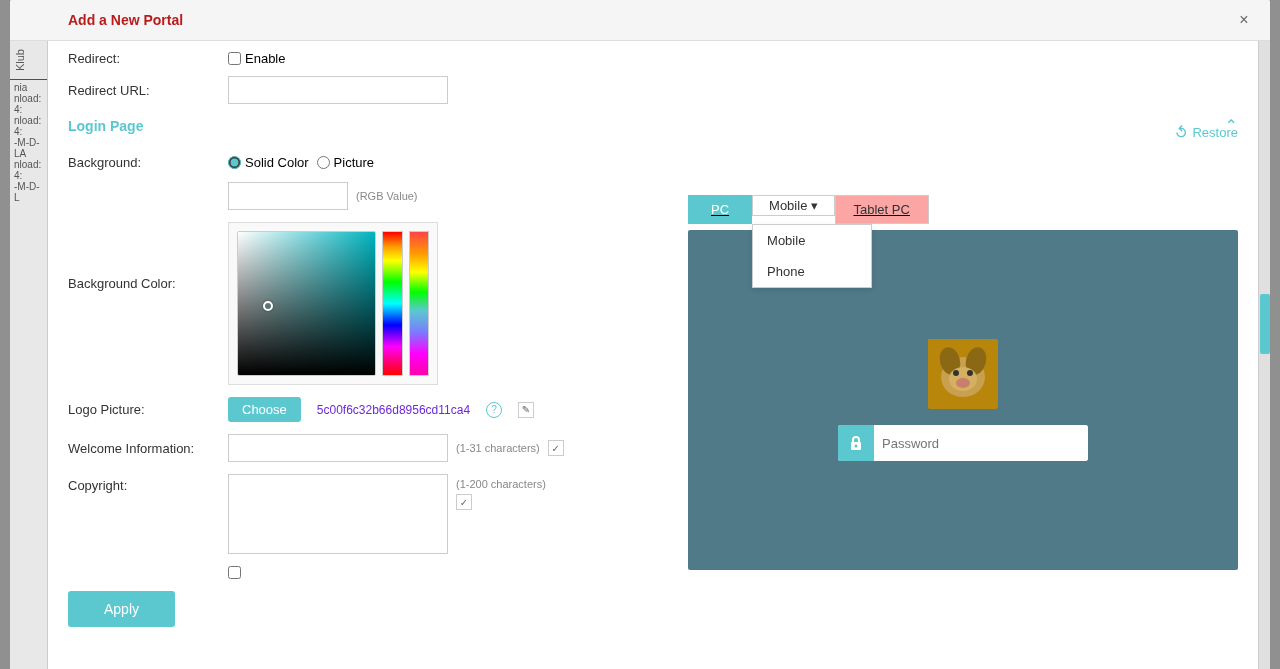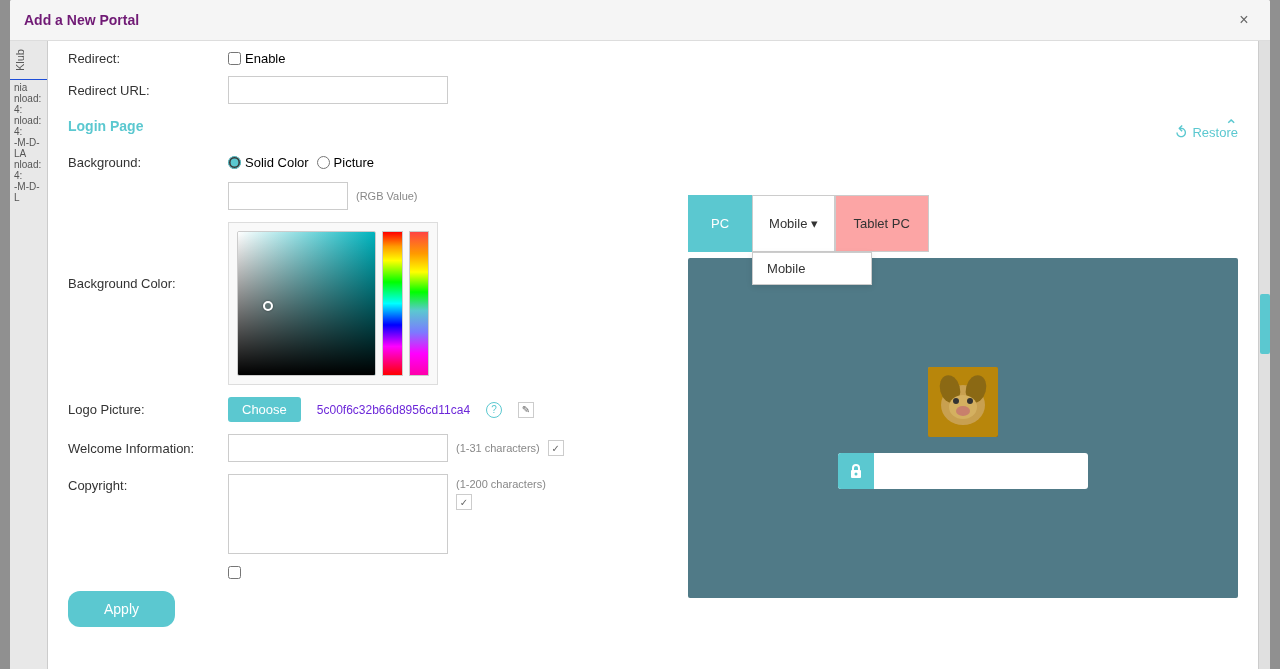--- a/index.html
+++ b/index.html
@@ -33,21 +33,22 @@
       padding: 8px 14px;
       border-bottom: 1px solid #ddd;
       display: flex;
       align-items: center;
       justify-content: space-between;
     }
 
     .modal-header-title {
       font-size: 14px;
       font-weight: bold;
-      color: #701a75;
+      color: #b91c1c;
+      margin-left: 44px;
     }
 
     .close-btn {
       background: none;
       border: none;
       cursor: pointer;
       font-size: 16px;
       color: #666;
       width: 24px;
       height: 24px;
@@ -370,21 +371,21 @@
       font-size: 11px;
       color: #888;
     }
 
     .apply-btn {
       background: #5bc8d0;
       color: white;
       border: none;
       padding: 10px 36px;
       font-size: 14px;
-      border-radius: 12px;
+      border-radius: 3px;
       cursor: pointer;
     }
 
     .two-col-layout {
       display: flex;
       gap: 20px;
     }
 
     .left-col {
       flex: 0 0 600px;
@@ -414,33 +415,34 @@
 
     .device-tabs-container {
       display: flex;
       align-items: center;
       justify-content: space-between;
       margin-bottom: 6px;
     }
 
     .tabs-left {
       display: flex;
+      text-decoration: underline;
     }
 
     .tab-pc {
       padding: 6px 22px;
       background: #5bc8d0;
       color: white;
       border: 1px solid #5bc8d0;
       cursor: pointer;
       font-size: 13px;
     }
 
     .tab-dropdown-btn {
-      padding: 20px 16px;
+      padding: 2px 16px;
       background: white;
       color: #333;
       border: 1px solid #ccc;
       cursor: pointer;
       font-size: 13px;
     }
 
     .tab-tablet {
       padding: 6px 18px;
       background: #fca5a5;
@@ -601,20 +603,21 @@
 
               <div class="device-tabs-container">
                 <div class="tabs-left">
                   <button class="tab-pc">PC</button>
 
                   <div style="position:relative;">
                     <button class="tab-dropdown-btn">Mobile ▾</button>
                     
                     <div class="mobile-dropdown">
                       <div class="mobile-dropdown-item">Mobile</div>
+                      <div class="mobile-dropdown-item">Phone</div>
                     </div>
                   </div>
                   <button class="tab-tablet">Tablet PC</button>
                 </div>
                 <button class="restore-btn">
                   <span style="display:inline-block;transform:rotate(-45deg);font-size:16px;">↺</span>
                   <span>Restore</span>
                 </button>
               </div>
 
@@ -637,20 +640,21 @@
                 </div>
 
                 <div class="preview-password-row">
                   <div class="preview-lock-icon">
                     <svg width="16" height="18" viewBox="0 0 16 18" fill="white" xmlns="http://www.w3.org/2000/svg">
                       <rect x="3" y="8" width="10" height="8" rx="1" fill="white"></rect>
                       <path d="M5 8V6a3 3 0 016 0v2" stroke="white" stroke-width="2" fill="none"></path>
                       <circle cx="8" cy="12" r="1.5" fill="#5bc8d0"></circle>
                     </svg>
                   </div>
+                  <input type="password" class="preview-password-input" placeholder="Password" style="">
                 </div>
 
 
               </div>
             </div>
           </div>
 
         </div>
       </div>
 

